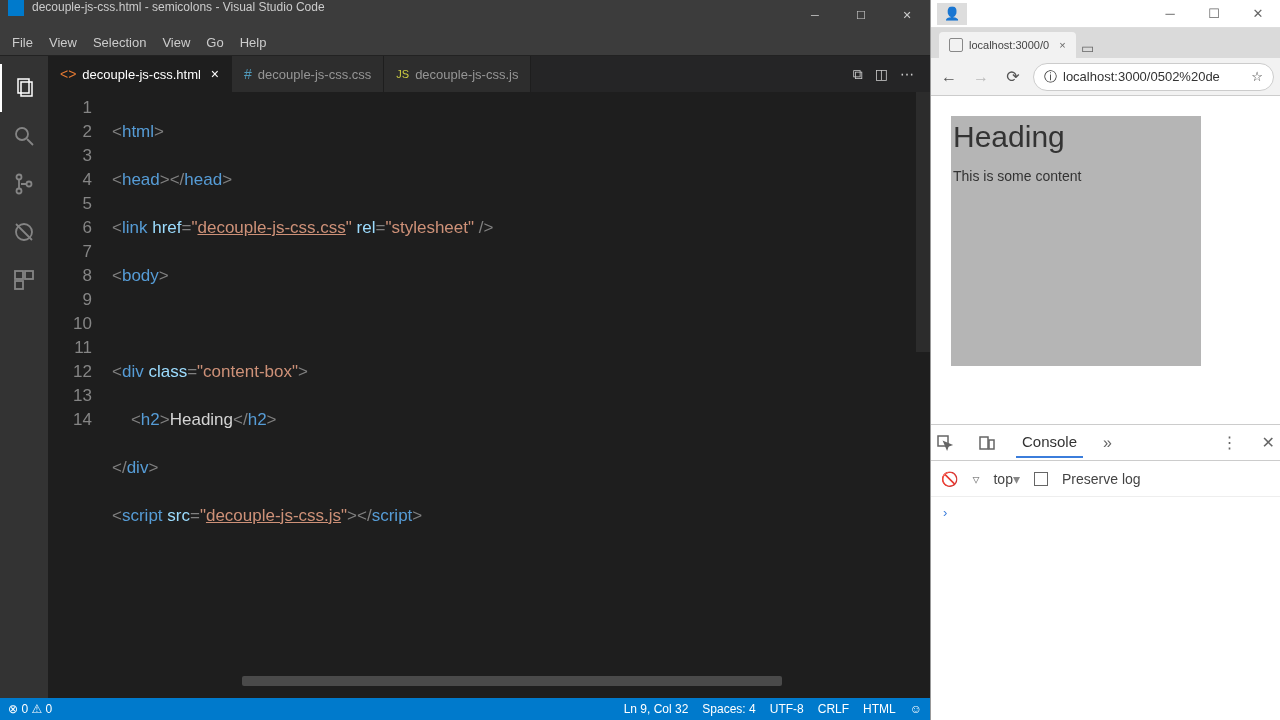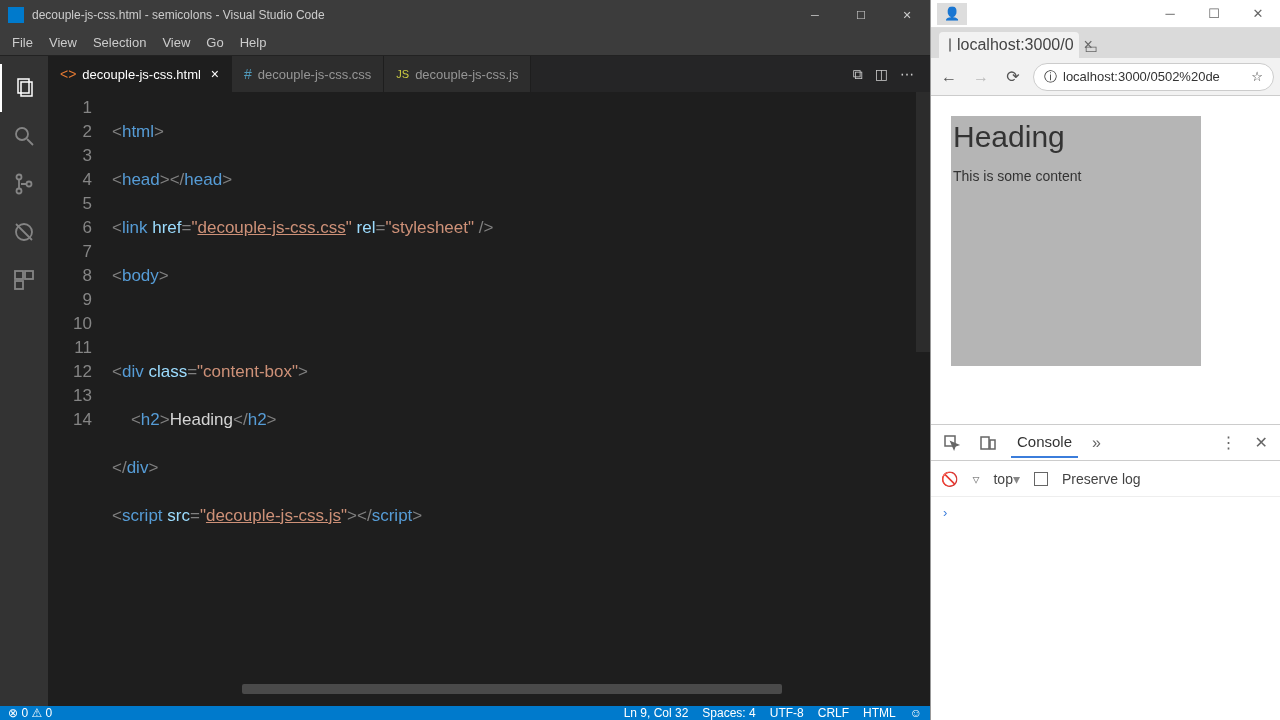--- a/index.html
+++ b/index.html
@@ -1,18 +1,18 @@
 <!DOCTYPE html>
 <html><head>
 <meta charset="utf-8">
 <style>
 *{margin:0;padding:0;box-sizing:border-box;font-family:"Segoe UI",Arial,sans-serif}
 body{width:1280px;height:720px;overflow:hidden;background:#f0f0f0;display:flex}
 .vscode{width:930px;height:720px;display:flex;flex-direction:column;background:#1e1e1e;color:#ccc}
-.title-bar{height:30px;background:#3c3c3c;display:flex;align-items:center;color:#ccc;font-size:12px}
+.title-bar{height:30px;background:#3c3c3c;display:flex;align-items:flex-start;color:#ccc;font-size:12px}
 .title-bar .icon{width:16px;height:16px;margin:0 8px;background:#007acc;display:inline-block}
 .title-bar .title-text{flex:1}
 .title-bar .win-btns{display:flex}
 .win-btn{width:46px;height:30px;display:flex;align-items:center;justify-content:center;color:#ccc;font-size:11px}
 .menu-bar{height:26px;background:#3c3c3c;display:flex;align-items:center;font-size:13px;padding-left:4px;border-bottom:1px solid #222}
 .menu-bar .menu-item{padding:3px 8px;color:#ccc}
 .vscode-body{flex:1;display:flex;min-height:0}
 .activity-bar{width:48px;background:#333;display:flex;flex-direction:column;align-items:center;padding-top:8px}
 .act-icon{width:48px;height:48px;display:flex;align-items:center;justify-content:center;color:#858585}
 .act-icon.active{color:#fff;border-left:2px solid #fff}
@@ -25,42 +25,42 @@
 .tabs-spacer{flex:1}
 .tab-actions{display:flex;gap:12px;padding:0 8px;color:#ccc;font-size:14px}
 .editor{flex:1;display:flex;font-family:Consolas,monospace;font-size:17px;line-height:24px;overflow:hidden;position:relative}
 .gutter{width:64px;text-align:right;color:#858585;padding-right:20px;padding-top:4px;user-select:none}
 .gutter div{height:24px}
 .code{flex:1;padding-top:4px;color:#d4d4d4;white-space:pre;position:relative;overflow:hidden}
 .code .line{height:24px}
 .b{color:#808080}.t{color:#569cd6}.a{color:#9cdcfe}.s{color:#ce9178}.u{text-decoration:underline}
 .cursor{display:inline-block;width:1px;height:20px;background:#fff;vertical-align:middle}
 .hscroll{position:absolute;bottom:12px;left:130px;width:540px;height:10px;background:#4a4a4a;border-radius:2px}
-.status-bar{height:14px;background:#007acc;display:flex;align-items:center;color:#fff;font-size:12px;padding:0 8px}
+.status-bar{height:22px;background:#007acc;display:flex;align-items:center;color:#fff;font-size:12px;padding:0 8px}
 .status-bar .sl{display:flex;gap:12px}
 .status-bar .sr{margin-left:auto;display:flex;gap:14px;align-items:flex-end}
 .chrome{width:350px;height:720px;display:flex;flex-direction:column;background:#fff;border-left:1px solid #999}
 .chrome-title{height:28px;background:#fff;display:flex;justify-content:flex-end;align-items:center;border-bottom:1px solid #ddd}
 .ch-avatar{width:30px;height:22px;background:#ddd;margin-right:auto;margin-left:6px;display:flex;align-items:center;justify-content:center;color:#666;font-size:13px}
 .ch-win-btn{width:44px;height:28px;display:flex;align-items:center;justify-content:center;color:#666;font-size:13px}
 .chrome-tabs{height:30px;background:#dadada;display:flex;align-items:flex-end}
-.ch-tab{height:26px;background:#f2f2f2;border-radius:4px 4px 0 0;display:flex;align-items:center;padding:0 10px;margin-left:8px;font-size:16px;color:#444;gap:6px;max-width:140px}
+.ch-tab{height:26px;background:#f2f2f2;border-radius:4px 4px 0 0;display:flex;align-items:center;padding:0 10px;margin-left:8px;font-size:11px;color:#444;gap:6px;max-width:140px}
 .ch-tab .fav{width:14px;height:14px;border:1px solid #888;border-radius:2px}
 .ch-tab .x{margin-left:4px;color:#666}
 .ch-newtab{width:24px;height:20px;display:flex;align-items:center;justify-content:center;color:#666;font-size:14px}
 .addr-bar{height:38px;display:flex;align-items:center;padding:0 6px;gap:8px;background:#f2f2f2;border-bottom:1px solid #ccc}
 .nav-btn{width:24px;height:24px;display:flex;align-items:center;justify-content:center;color:#555;font-size:16px}
 .nav-btn.dis{color:#bbb}
 .addr-input{flex:1;height:28px;border:1px solid #ccc;border-radius:14px;display:flex;align-items:center;padding:0 10px;font-size:13px;background:#fff;color:#333;gap:6px;overflow:hidden;white-space:nowrap}
 .ch-content{flex:1;background:#fff;padding:20px;overflow:hidden}
 .content-box{background:#b5b5b5;width:250px;height:250px;padding:4px 2px}
 .content-box h2{font-size:30px;font-weight:500;color:#333;margin-bottom:14px}
 .content-box p{font-size:14px;color:#333}
 .devtools{height:296px;background:#fff;border-top:1px solid #ccc;display:flex;flex-direction:column}
-.dt-tabs{height:36px;display:flex;align-items:center;border-bottom:1px solid #ccc;padding:0 8px;gap:10px}
+.dt-tabs{height:36px;display:flex;align-items:center;border-bottom:1px solid #ccc;padding:0 1px;gap:16px}
 .dt-tabs .dt-ico{color:#666;font-size:16px;padding:0 4px}
 .dt-tab{font-size:15px;padding:6px 6px;color:#333}
 .dt-tab.active{border-bottom:2px solid #3b7ddb;color:#333}
 .dt-tabs .sp{flex:1}
 .dt-toolbar{height:36px;display:flex;align-items:center;padding:0 10px;gap:14px;font-size:14px;color:#444;border-bottom:1px solid #eee}
 .dt-cb{width:14px;height:14px;border:1.5px solid #666}
 .dt-dd{display:flex;align-items:center;}
 .dt-console{flex:1;background:#fff;padding:8px 12px;color:#3b7ddb;font-family:monospace;font-size:13px}
 svg{display:block}
 .minimap{position:absolute;right:0;top:0;width:14px;height:260px;background:rgba(100,100,100,0.2)}

